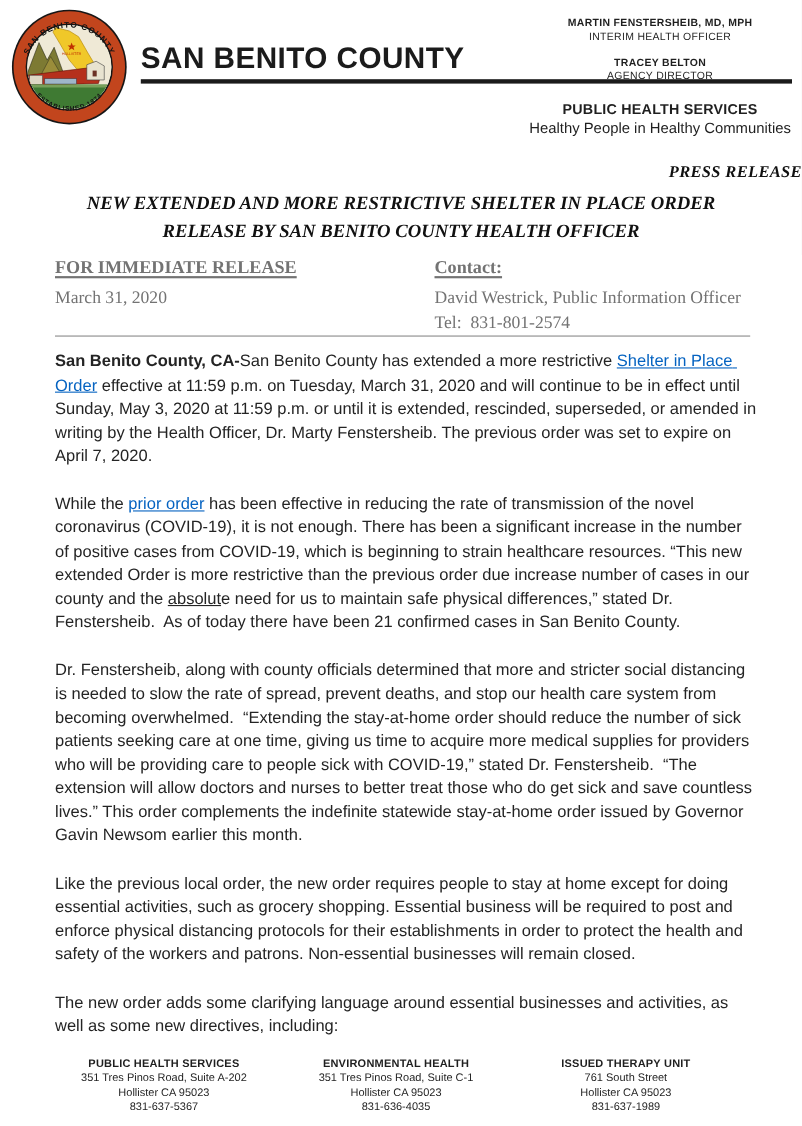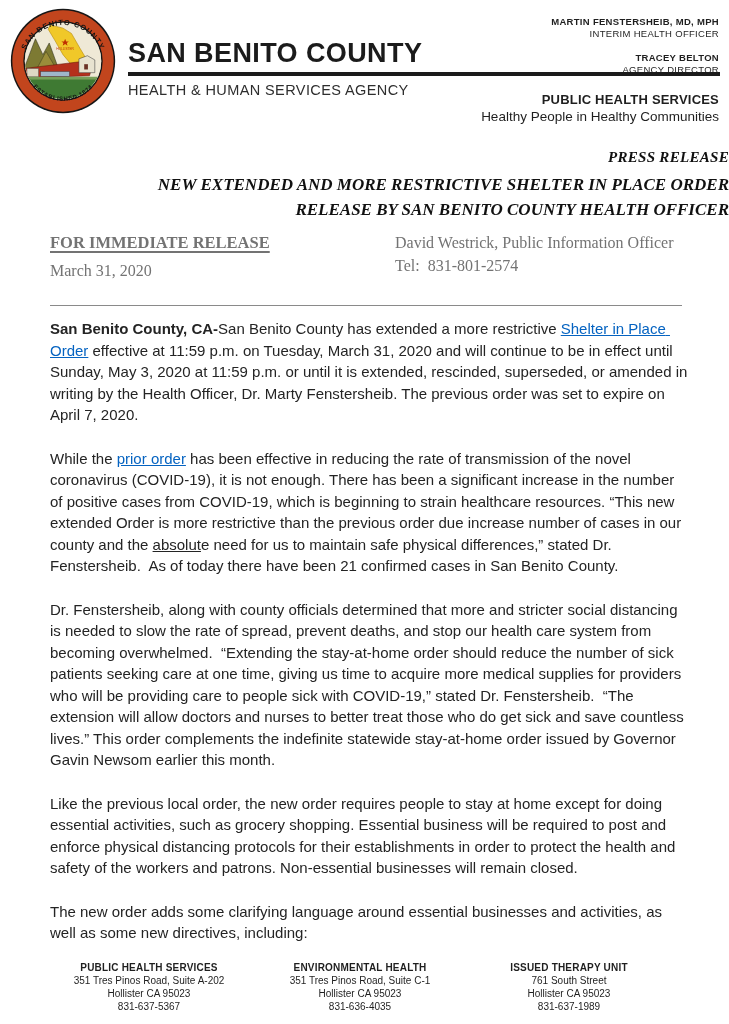--- a/index.html
+++ b/index.html
@@ -48,21 +48,21 @@
     margin-top: 6px;
     font-size: 14.5px;
     letter-spacing: 0.4px;
     color: #2e2e2e;
   }
 
   .officials {
     position: absolute;
     right: 10px;
     top: 16px;
-    text-align: right;
+    text-align: center;
     color: #1f1f1f;
   }
   .official-name { font-size: 9.5px; font-weight: 700; letter-spacing: 0.3px; line-height: 12px; }
   .official-title { font-size: 9.5px; letter-spacing: 0.3px; line-height: 12px; }
   .official + .official { margin-top: 12px; }
   .division { margin-top: 16px; font-size: 13px; font-weight: 700; letter-spacing: 0.2px; }
   .tagline { margin-top: 2px; font-size: 13.5px; }
   .kicker {
     position: absolute;
     top: 149px; left: 0; right: 0;
@@ -70,21 +70,21 @@
     font-family: "Liberation Serif", serif;
     font-size: 15px;
     font-weight: 700;
     font-style: italic;
     letter-spacing: 0.3px;
     color: #111;
   }
   .doc-title {
     position: absolute;
     top: 172px; left: 0; right: 0;
-    text-align: right;
+    text-align: center;
     font-family: "Liberation Serif", serif;
     font-size: 17px;
     font-weight: 700;
     font-style: italic;
     line-height: 25px;
     color: #111;
   }
 
   
   .release-row {
@@ -186,21 +186,20 @@
       <path id="arcBottom" d="M 14,59 A 37,37 0 0 0 86,59" fill="none"></path>
       <text font-size="5.6" font-weight="bold" fill="#141414" letter-spacing="0.7" font-family="Liberation Sans, sans-serif">
         <textPath href="#arcBottom" startOffset="50%" text-anchor="middle">ESTABLISHED 1874</textPath>
       </text>
     </svg>
   </div>
 
   <div class="masthead">
     <div class="county-name">SAN BENITO COUNTY</div>
     <div class="masthead-rule"></div>
-    <div class="agency-name">HEALTH &amp; HUMAN SERVICES AGENCY</div>
   </div>
 
   <div class="officials">
     <div class="official">
       <div class="official-name">MARTIN FENSTERSHEIB, MD, MPH</div>
       <div class="official-title">INTERIM HEALTH OFFICER</div>
     </div>
     <div class="official">
       <div class="official-name">TRACEY BELTON</div>
       <div class="official-title">AGENCY DIRECTOR</div>
@@ -214,20 +213,21 @@
     <div>NEW EXTENDED AND MORE RESTRICTIVE SHELTER IN PLACE ORDER</div>
     <div>RELEASE BY SAN BENITO COUNTY HEALTH OFFICER</div>
   </div>
 
   <div class="release-row">
     <div class="release-left">
       <div class="release-label">FOR IMMEDIATE RELEASE</div>
       <div class="release-date">March 31, 2020</div>
     </div>
     <div class="release-right">
+      <div class="contact-label">Contact:</div>
       <div class="contact-line">David Westrick, Public Information Officer</div>
       <div class="contact-line">Tel:  831-801-2574</div>
     </div>
   </div>
 
   <div class="rule-thin"></div>
 
   <div class="body-text">
     <p class="body-p"><span class="seg-bold">San Benito County, CA-</span><span>San Benito County has extended a more restrictive </span><a class="doc-link">Shelter in Place Order</a><span> effective at 11:59 p.m. on Tuesday, March 31, 2020 and will continue to be in effect until Sunday, May 3, 2020 at 11:59 p.m. or until it is extended, rescinded, superseded, or amended in writing by the Health Officer, Dr. Marty Fenstersheib. The previous order was set to expire on April 7, 2020.</span></p>
     <p class="body-p"><span>While the </span><a class="doc-link">prior order</a><span> has been effective in reducing the rate of transmission of the novel coronavirus (COVID-19), it is not enough. There has been a significant increase in the number of positive cases from COVID-19, which is beginning to strain healthcare resources. “This new extended Order is more restrictive than the previous order due increase number of cases in our county and the </span><span class="seg-underline">absolut</span><span>e need for us to maintain safe physical differences,” stated Dr. Fenstersheib.  As of today there have been 21 confirmed cases in San Benito County.</span></p>

